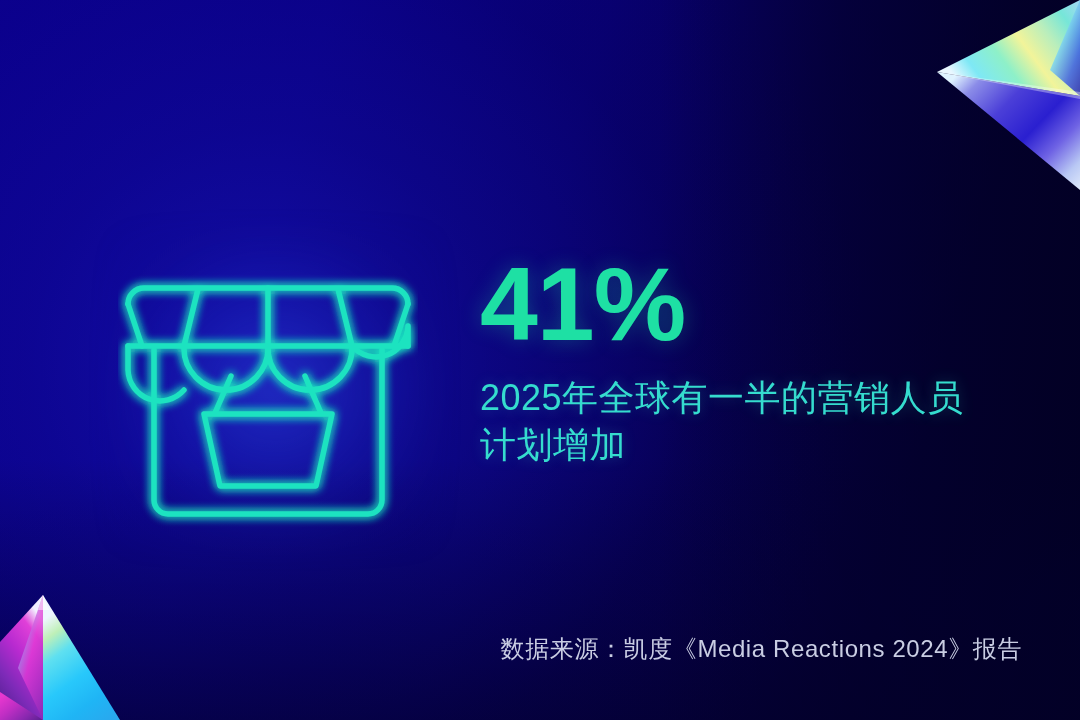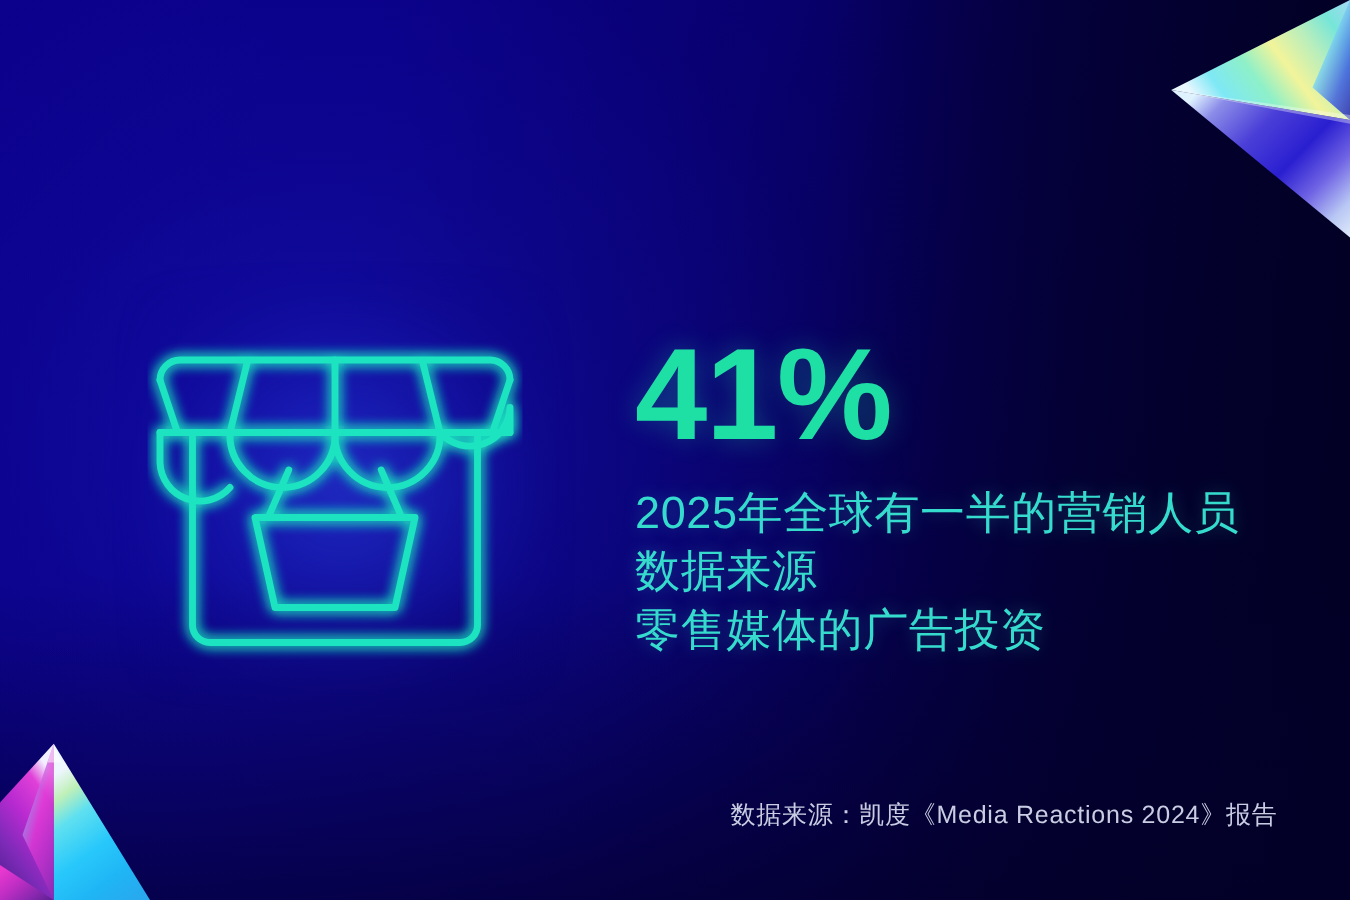--- a/index.html
+++ b/index.html
@@ -89,24 +89,23 @@
     left: 118px;
     top: 238px;
     width: 300px;
     height: 290px;
   }
   .icon-svg { display: block; width: 100%; height: 100%; }
 
   
   .content {
     position: absolute;
-    left: 508px;
+    left: 480px;
     top: 252px;
     width: 560px;
-    margin-top: 12px;
   }
   .stat-number {
     font-size: 104px;
     font-weight: 700;
     line-height: 1.0;
     letter-spacing: -1px;
     color: #1ee0a4;
     margin: 0 0 18px 0;
     text-shadow: 0 0 22px rgba(30,224,164,0.30);
   }
@@ -118,21 +117,21 @@
     margin: 0;
     letter-spacing: 0.5px;
     text-shadow: 0 0 14px rgba(53,220,206,0.30);
   }
   .headline .hl-line { display: block; white-space: nowrap; }
 
   .source {
     position: absolute;
     right: 58px;
     bottom: 55px;
-    font-size: 20px;
+    font-size: 24px;
     letter-spacing: 0.6px;
     color: #c9cde3;
     white-space: nowrap;
   }
 </style>
 </head>
 <body>
 
 <div id="stage">
 
@@ -257,20 +256,19 @@
         <path d="M203 175 L187 138"></path>
         <path d="M86 176 L214 176 L198 248 L102 248 Z"></path>
       </g>
     </svg>
   </div>
 
   <div class="content">
     <div class="stat-number">41%</div>
     <div class="headline">
       <span class="hl-line">2025年全球有一半的营销人员</span>
-      <span class="hl-line">数据来源</span>
-      <span class="hl-line">零售媒体的广告投资</span>
+      <span class="hl-line">计划增加</span>
     </div>
   </div>
 
   <div class="source">数据来源：凯度《Media Reactions 2024》报告</div>
 
 </div>
 
 </body></html>

